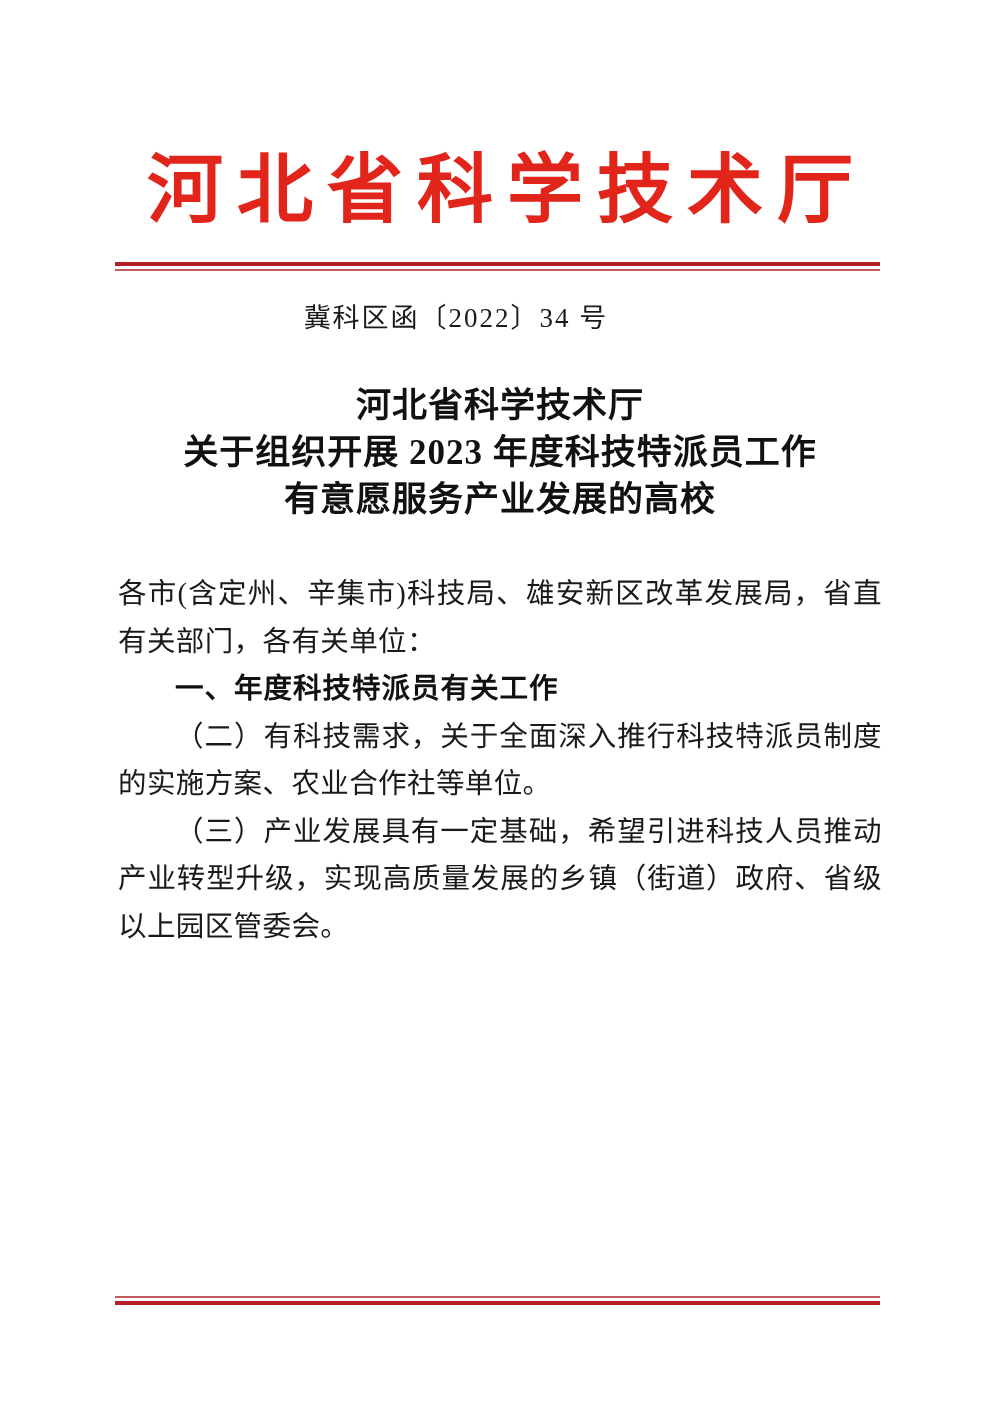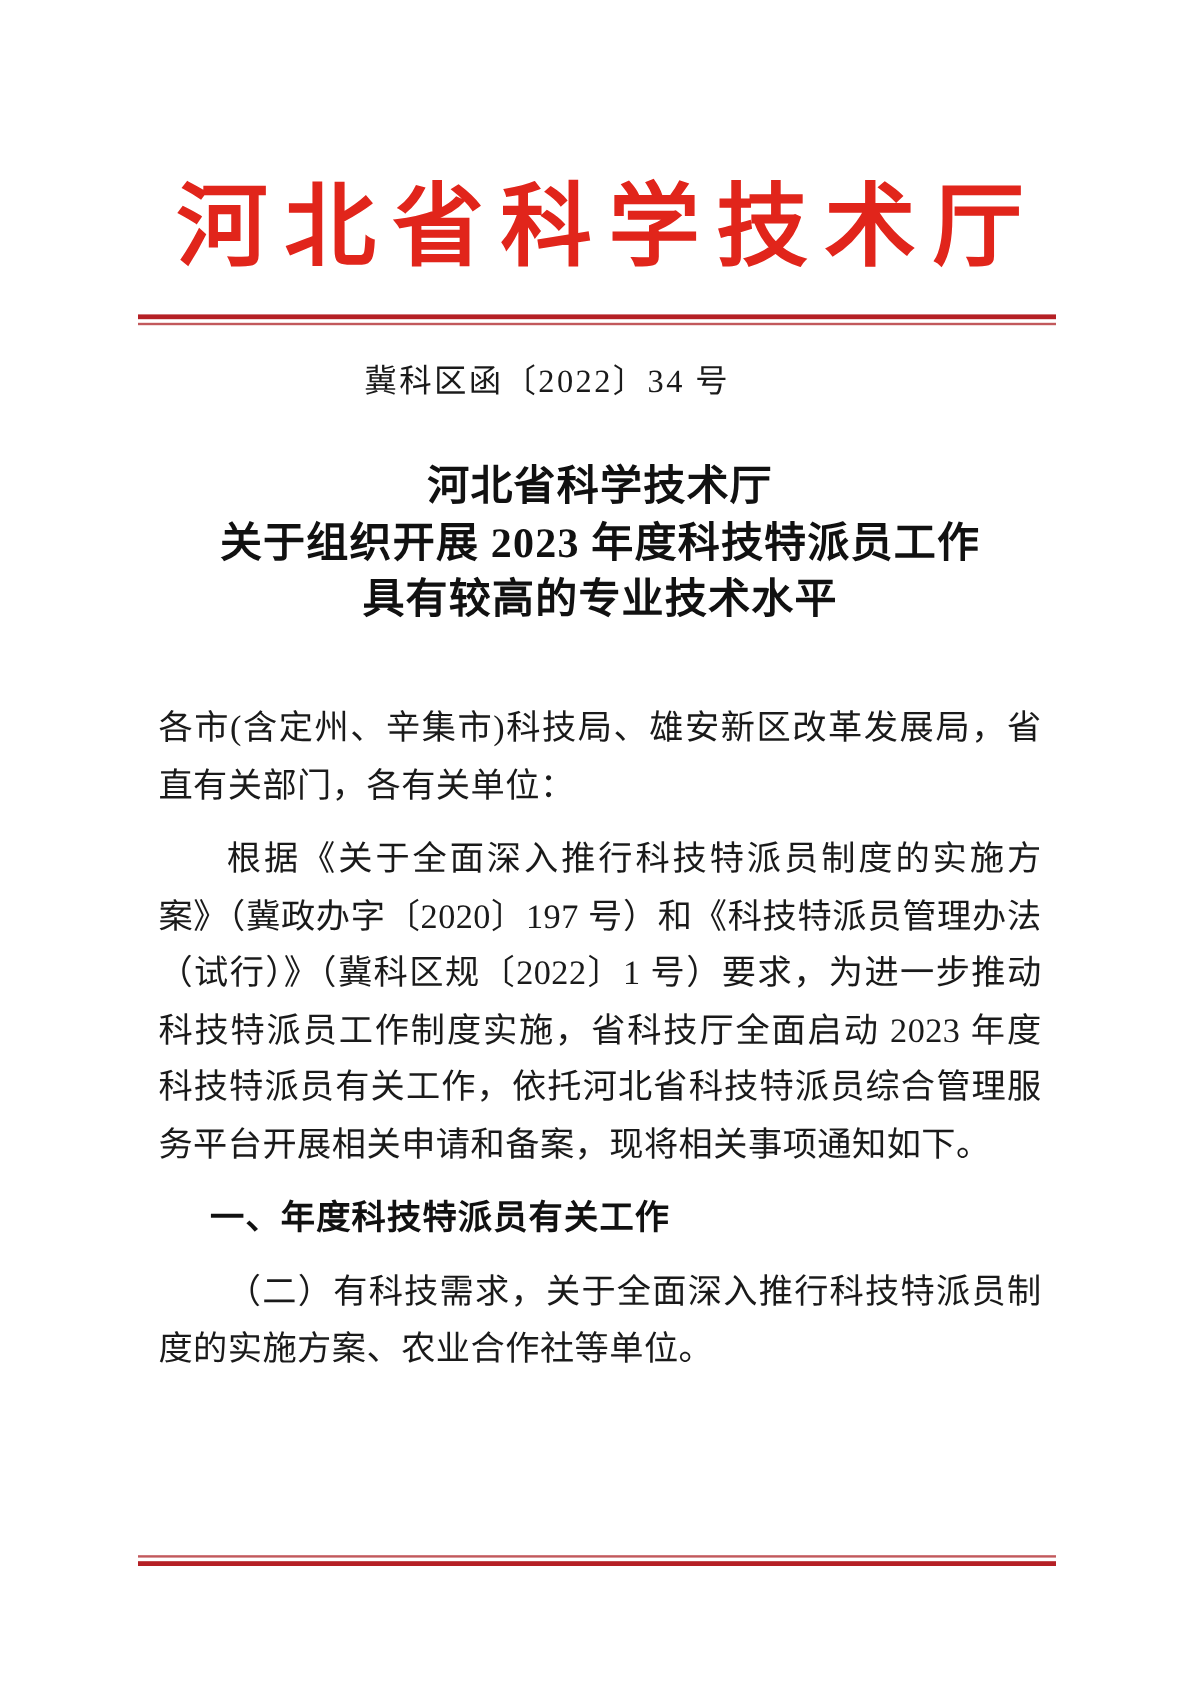--- a/index.html
+++ b/index.html
@@ -131,21 +131,21 @@
     width: 764px;
     font-family: "Liberation Serif", "DejaVu Serif", serif;
     font-size: 28.5px;
     line-height: 47.5px;
     color: #1a1a1a;
     text-align: justify;
     text-justify: inter-ideograph;
   }
 
   .para {
-    margin: 14px;
+    margin: 0;
     text-indent: 2em;
     letter-spacing: 0.4px;
   }
   .para.no-indent {
     text-indent: 0;
   }
 
   .section-heading {
     margin: 0;
     text-indent: 2em;
@@ -169,34 +169,34 @@
   <div class="rule-top">
     <div class="bar-thick"></div>
     <div class="bar-thin"></div>
   </div>
 
   <div class="doc-number">冀科区函〔2022〕34 号</div>
 
   <div class="doc-title">
     <span class="tline">河北省科学技术厅</span>
     <span class="tline">关于组织开展 2023 年度科技特派员工作</span>
-    <span class="tline">具有较高的专业技术水平</span>
+    <span class="tline">有意愿服务产业发展的高校</span>
   </div>
 
   <div class="body-area">
 
     <p class="para no-indent">各市(含定州、辛集市)科技局、雄安新区改革发展局，省直有关部门，各有关单位：</p>
 
-    <p class="para">根据《关于全面深入推行科技特派员制度的实施方案》（冀政办字〔2020〕197 号）和《科技特派员管理办法（试行）》（冀科区规〔2022〕1 号）要求，为进一步推动科技特派员工作制度实施，省科技厅全面启动 2023 年度科技特派员有关工作，依托河北省科技特派员综合管理服务平台开展相关申请和备案，现将相关事项通知如下。</p>
 
     <p class="section-heading">一、年度科技特派员有关工作</p>
 
 
     <p class="para">（二）有科技需求，关于全面深入推行科技特派员制度的实施方案、农业合作社等单位。</p>
 
+    <p class="para">（三）产业发展具有一定基础，希望引进科技人员推动产业转型升级，实现高质量发展的乡镇（街道）政府、省级以上园区管委会。</p>
 
   </div>
 
   <div class="rule-bottom">
     <div class="bar-thin"></div>
     <div class="bar-thick"></div>
   </div>
 
 </div>
 

